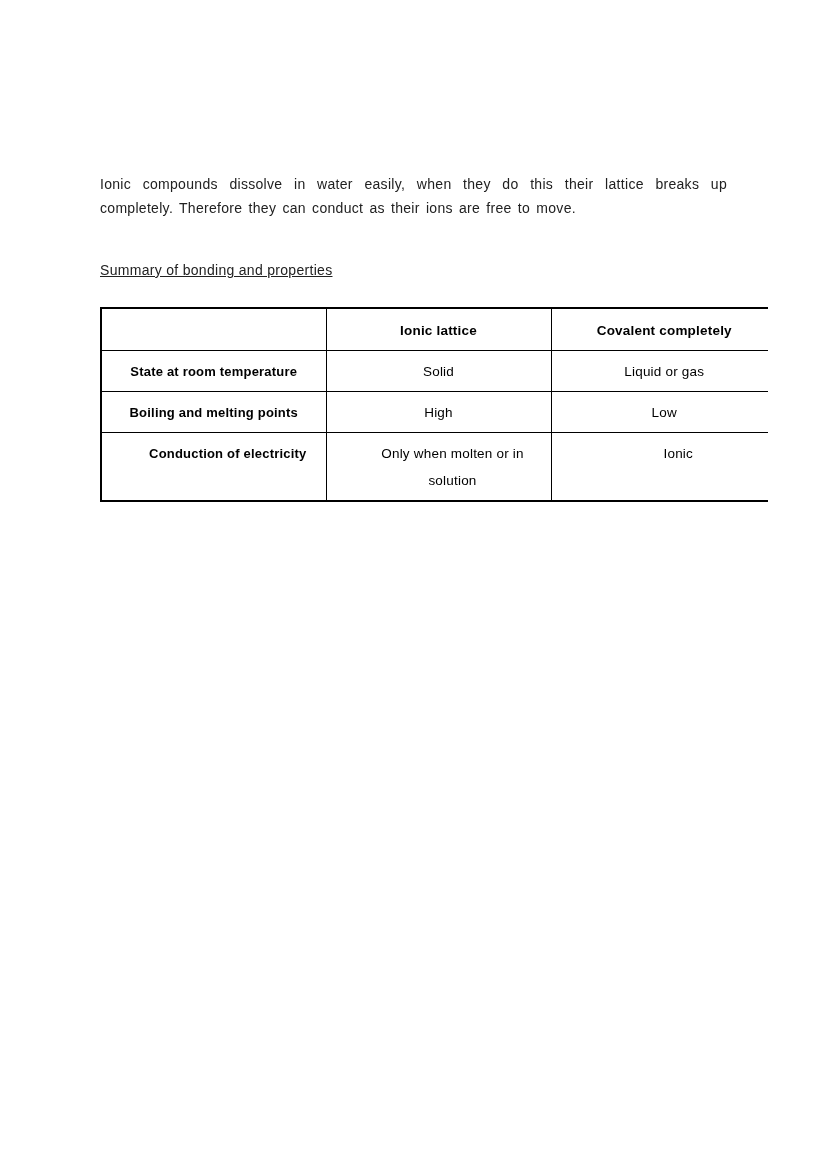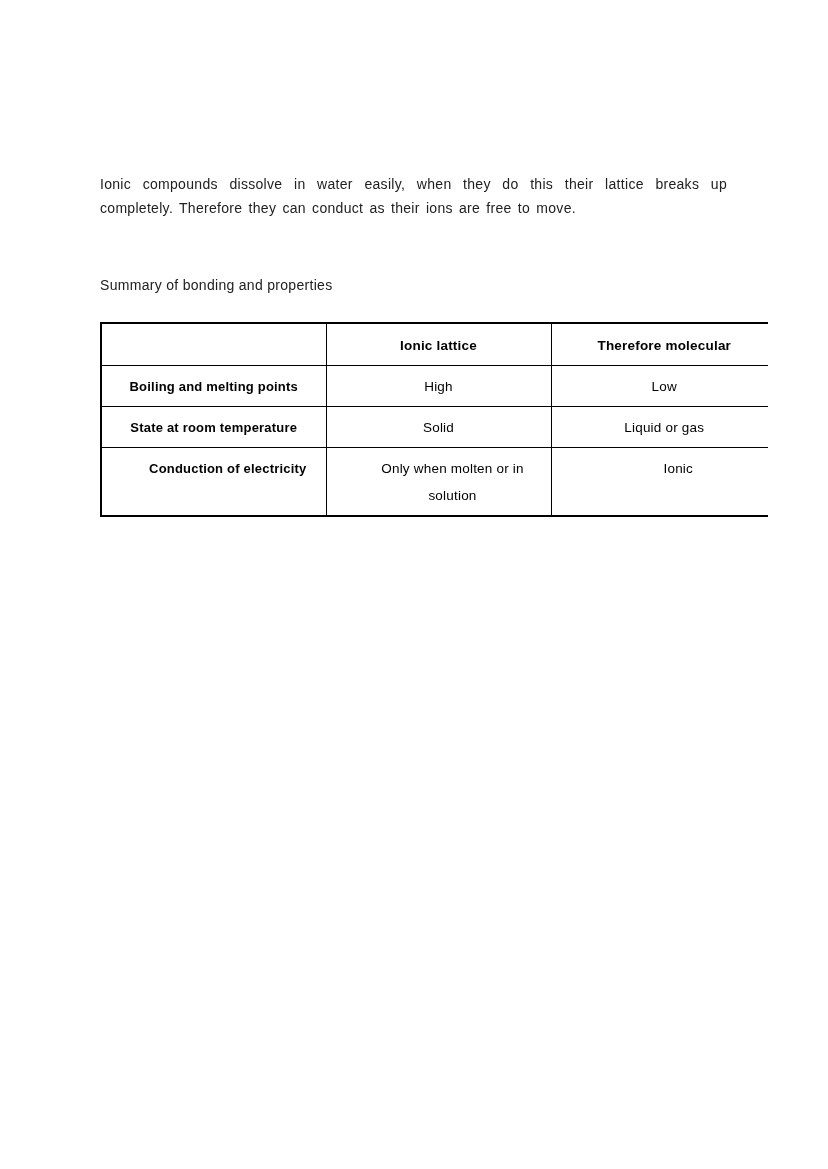--- a/index.html
+++ b/index.html
@@ -23,24 +23,25 @@
   .body-text {
     width: 627px;
     font-size: 14px;
     line-height: 24px;
     color: #212121;
     text-align: justify;
     letter-spacing: 0.3px;
     word-spacing: 2px;
   }
   .heading {
-    margin-top: 55px;
+    margin-top: 40px;
     font-size: 14px;
     line-height: 20px;
     color: #212121;
+    text-decoration: underline;
     letter-spacing: 0.3px;
   }
   table.props-table {
     margin-top: 27px;
     width: 677px;
     border-collapse: collapse;
     table-layout: fixed;
     border: 2px solid #000000;
   }
   table.props-table th,
@@ -82,33 +83,33 @@
     <table class="props-table">
       <colgroup>
         <col class="c1">
           <col class="c2">
           <col class="c3">
       </colgroup>
       <thead>
         <tr>
           <th></th>
           <th>Ionic lattice</th>
-          <th>Therefore molecular</th>
+          <th>Covalent completely</th>
         </tr>
       </thead>
       <tbody>
         <tr class="row-single">
+          <td class="prop-cell">State at room temperature</td>
+          <td>Solid</td>
+          <td>Liquid or gas</td>
+        </tr>
+        <tr class="row-single">
           <td class="prop-cell">Boiling and melting points</td>
           <td>High</td>
           <td>Low</td>
-        </tr>
-        <tr class="row-single">
-          <td class="prop-cell">State at room temperature</td>
-          <td>Solid</td>
-          <td>Liquid or gas</td>
         </tr>
         <tr class="row-double">
           <td class="prop-cell">Conduction of electricity</td>
           <td>Only when molten or in solution</td>
           <td>Ionic</td>
         </tr>
       </tbody>
     </table>
 
   </div>

